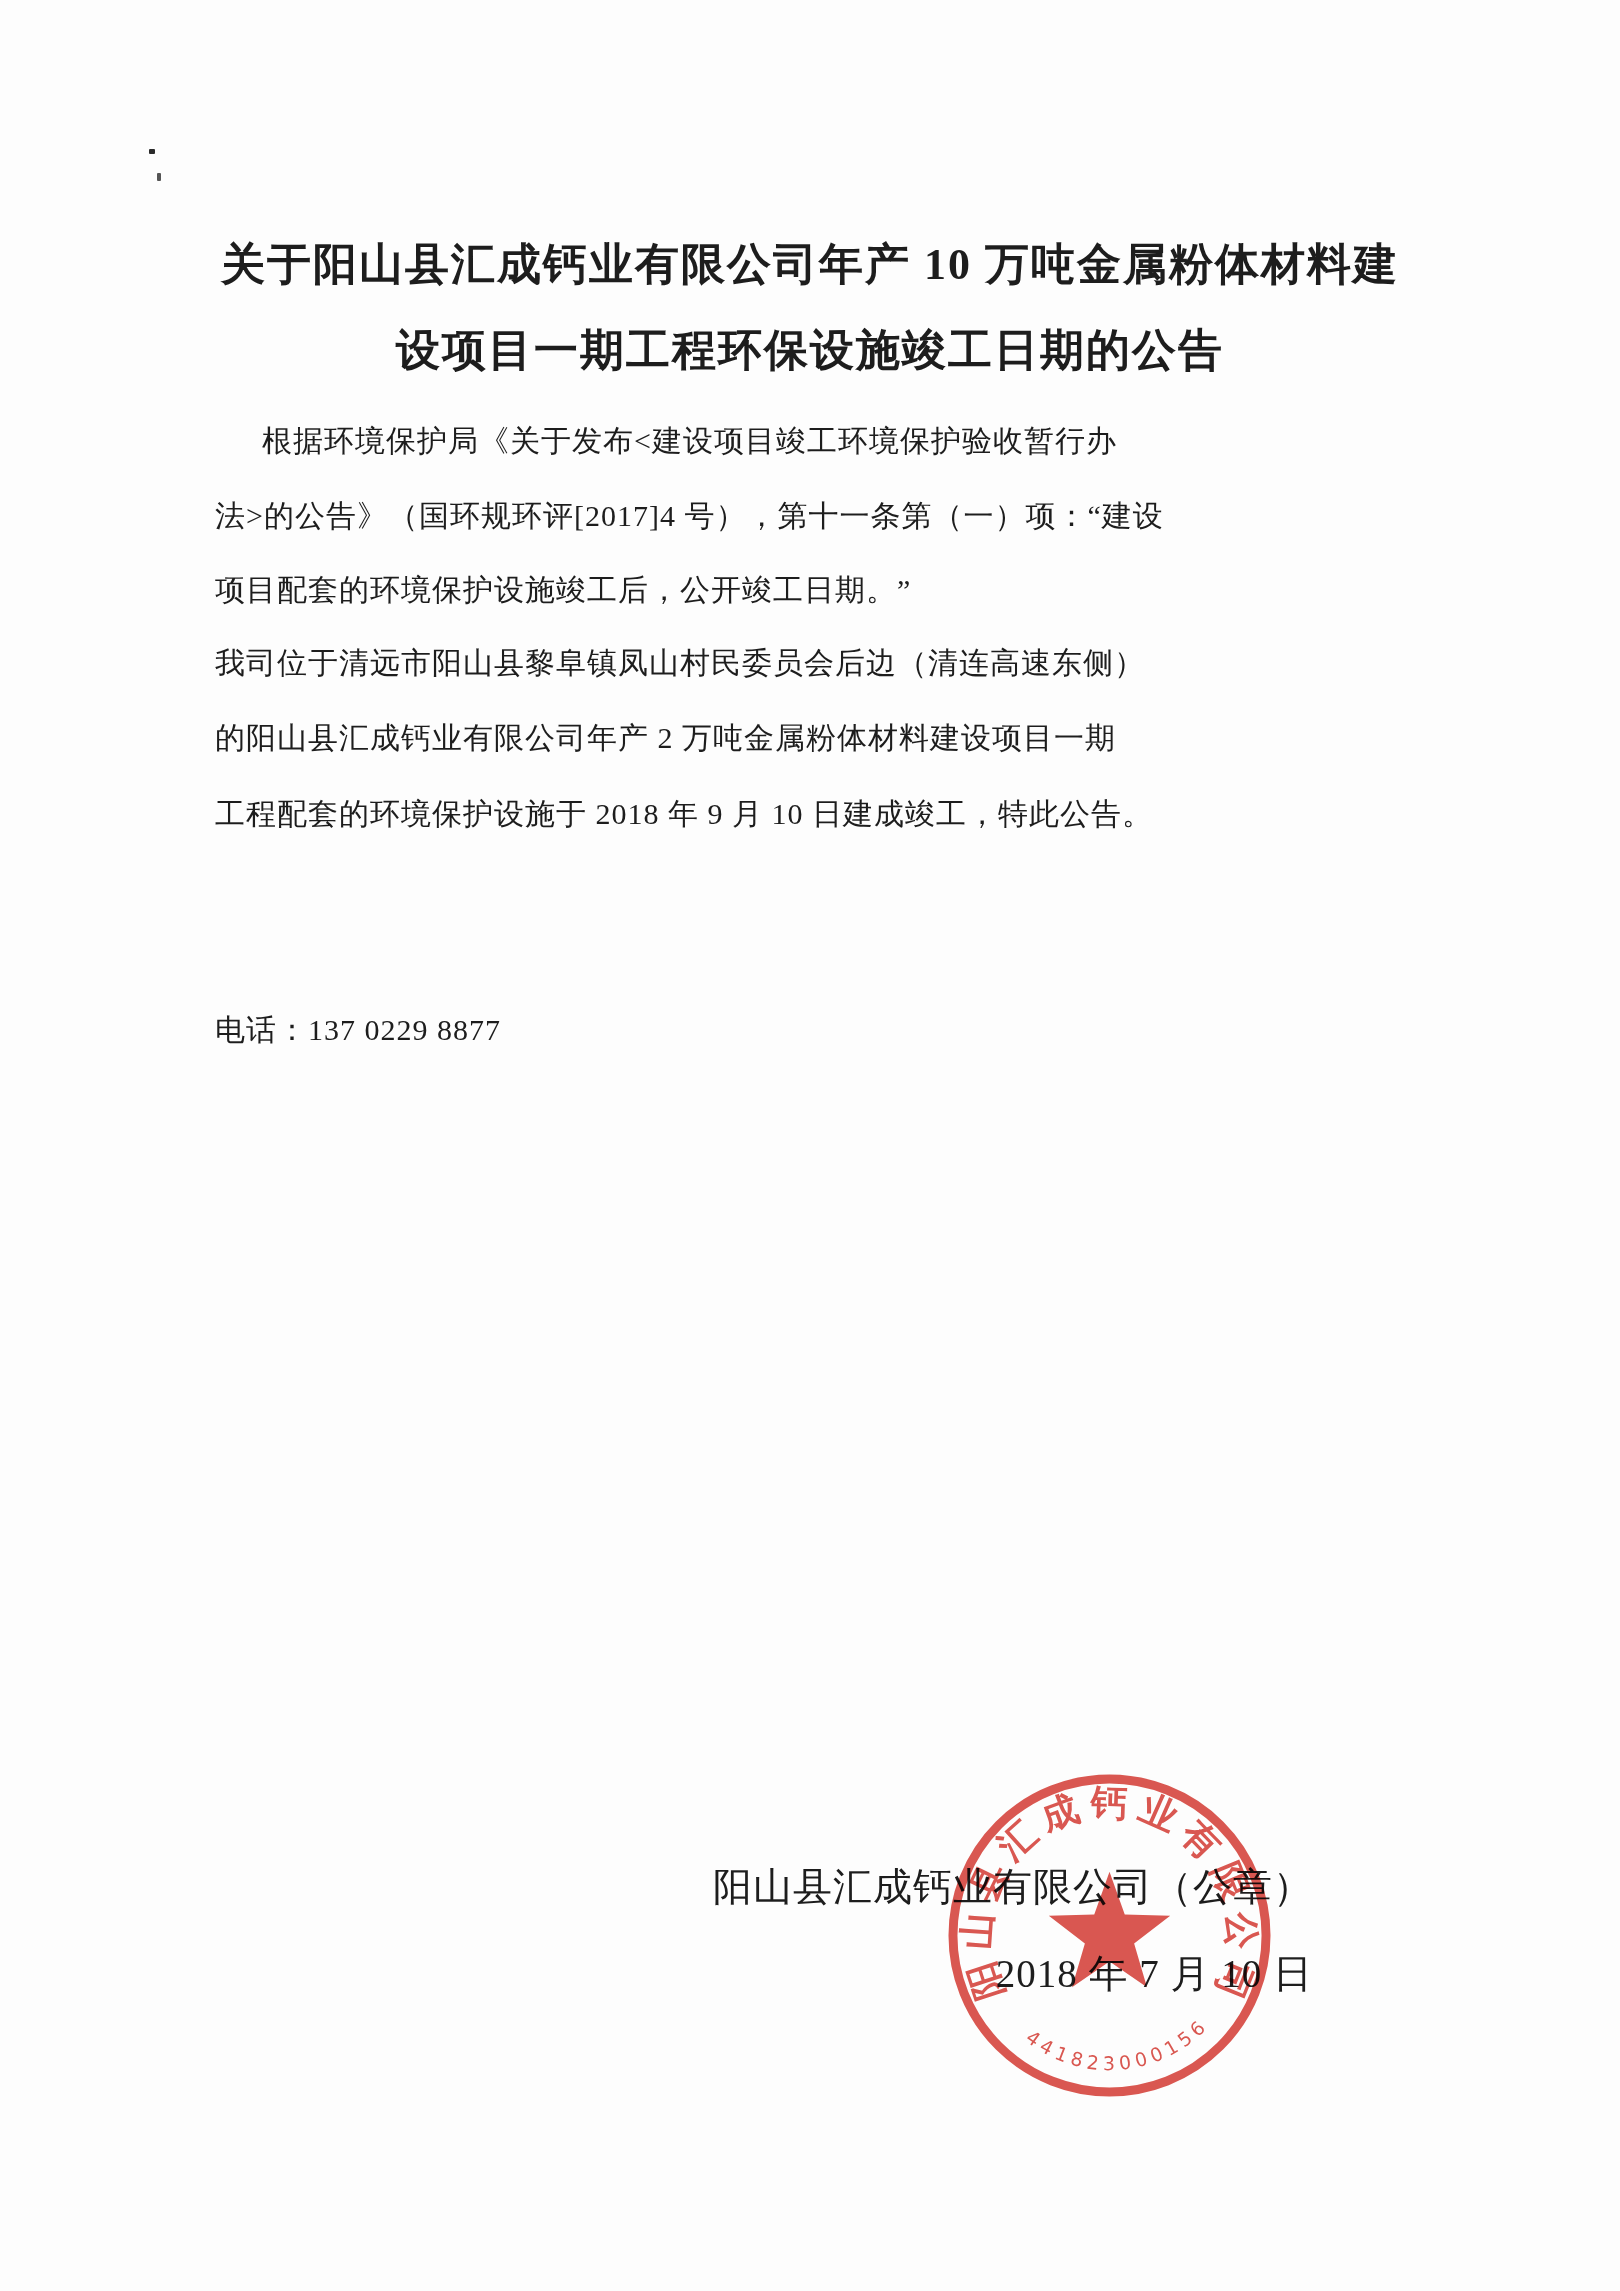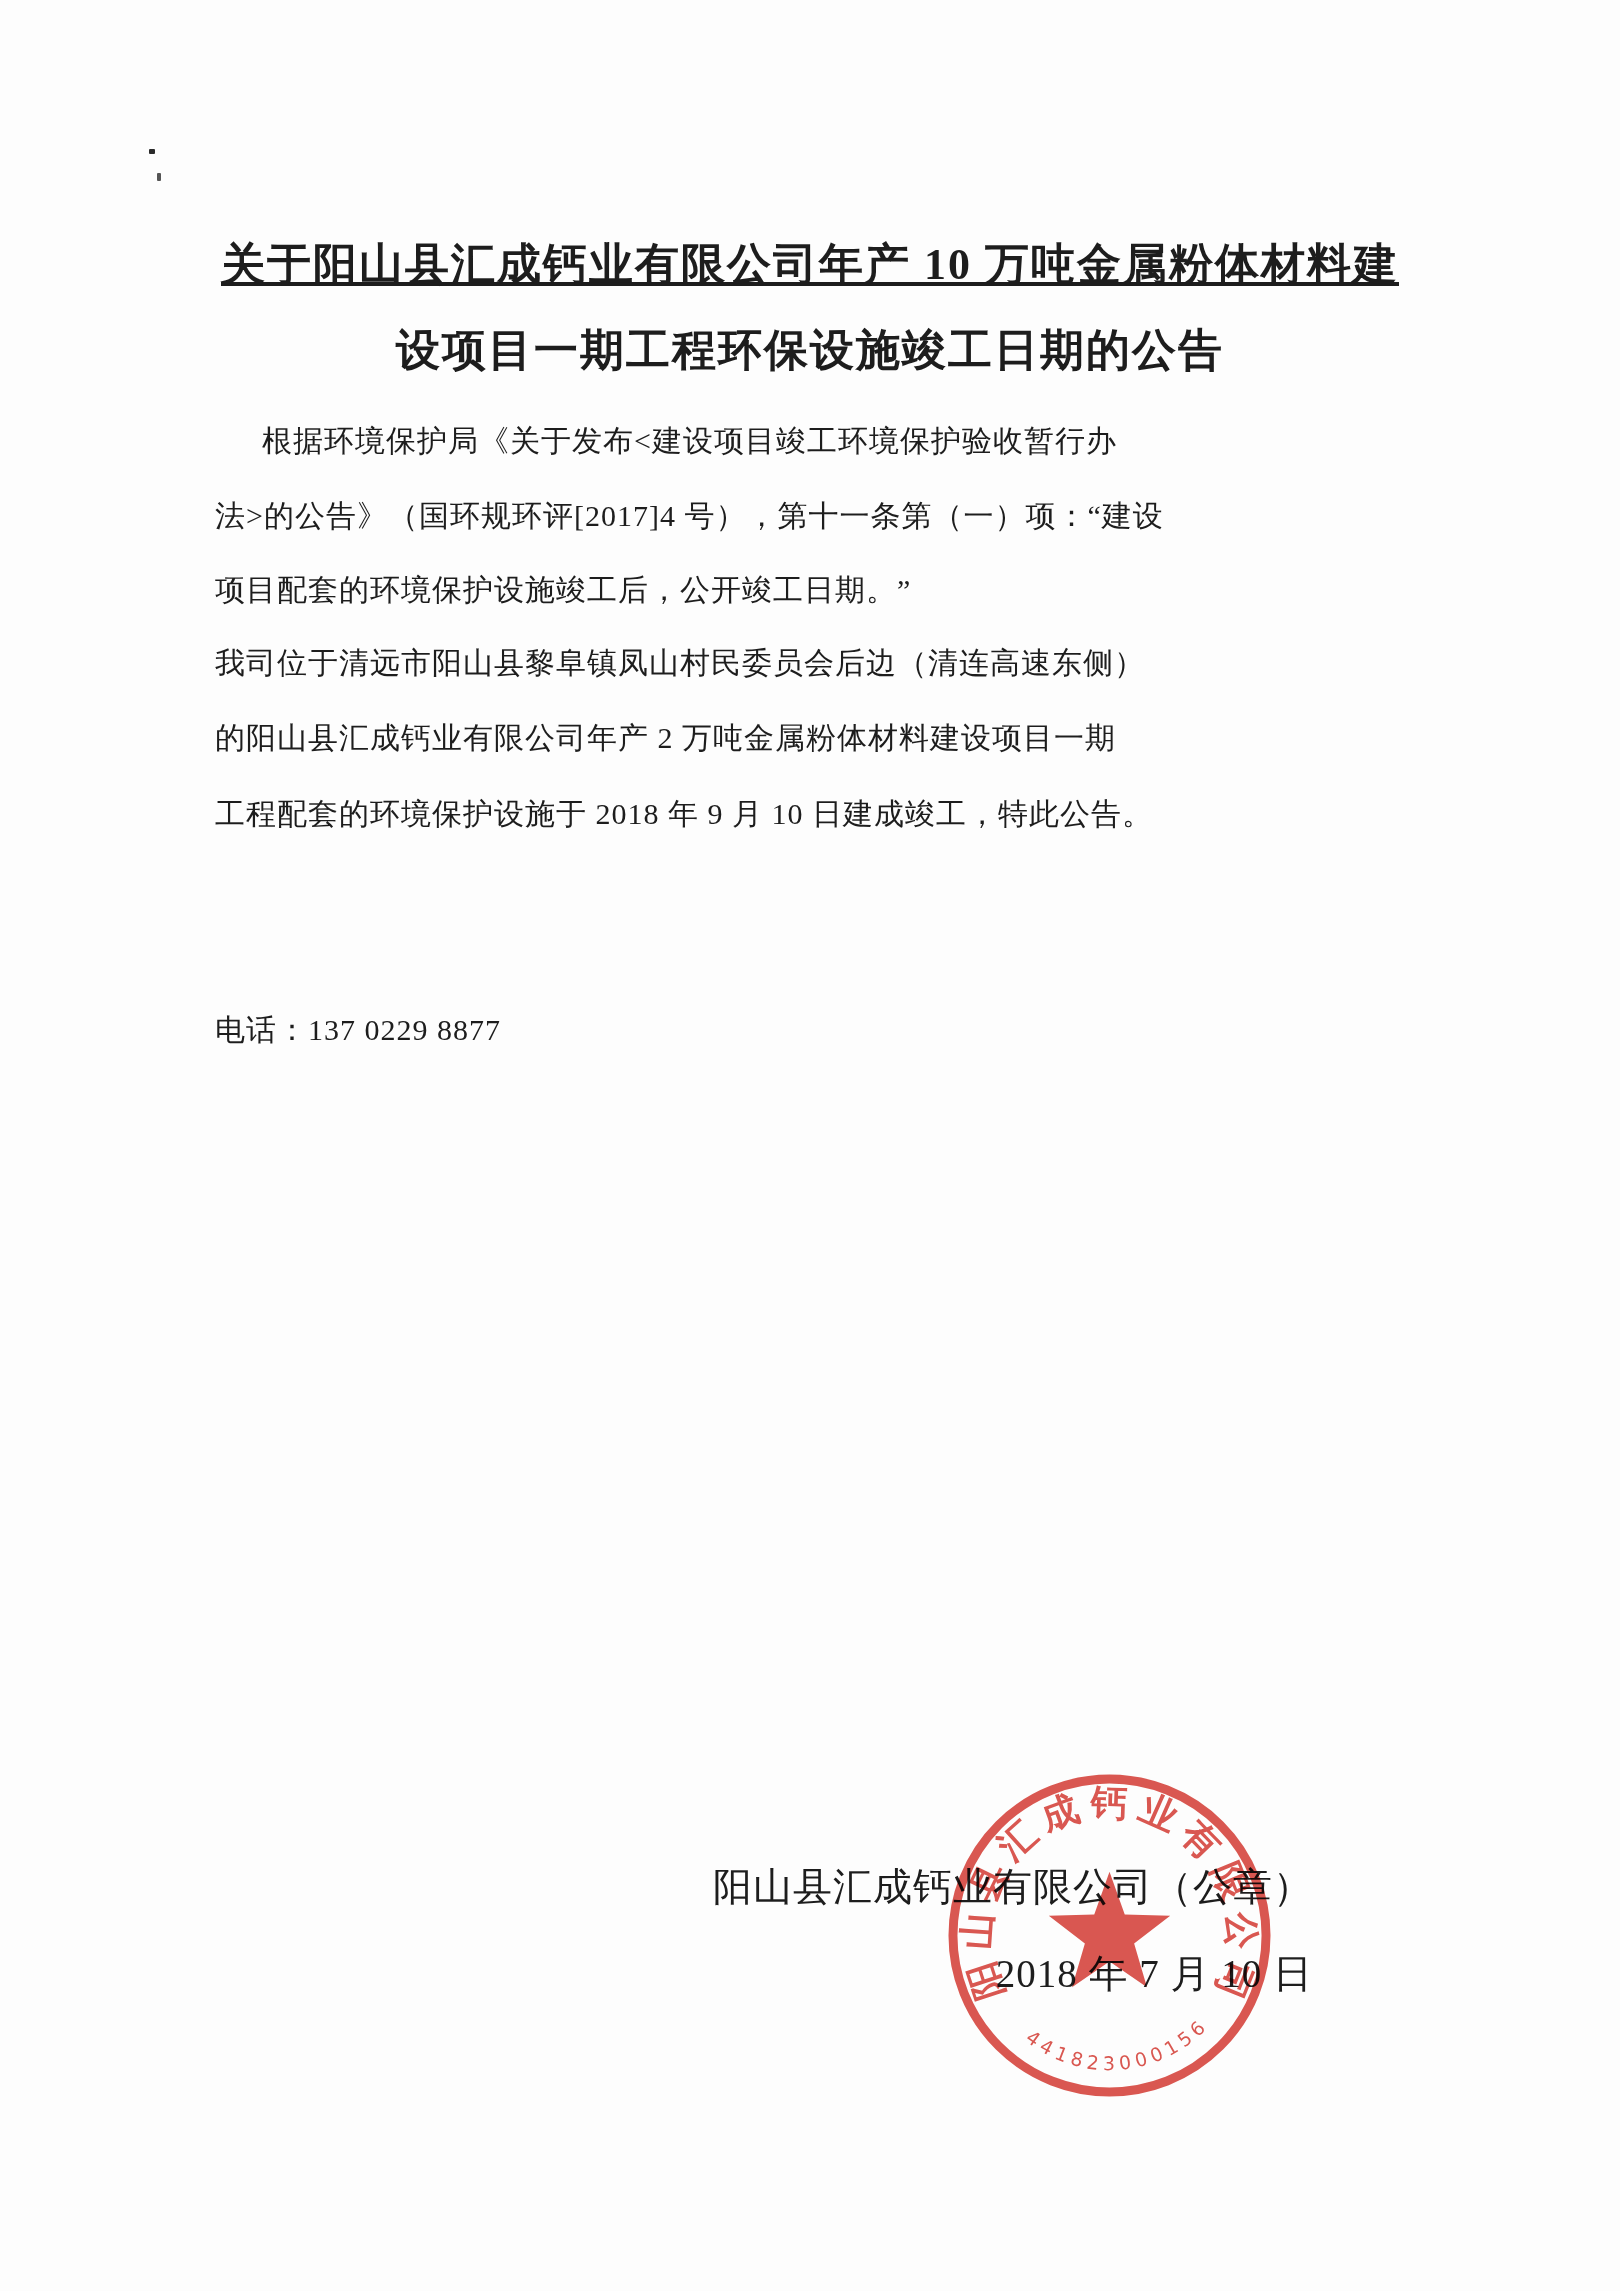--- a/index.html
+++ b/index.html
@@ -10,21 +10,21 @@
     overflow:hidden;
     font-family:"Liberation Serif","DejaVu Serif",serif;
     color:#1d1d1d;
   }
   .title-line{
     position:absolute;left:167px;right:167px;
     text-align:center;
     font-size:44px;font-weight:700;letter-spacing:2px;
     white-space:nowrap;
   }
-  .title-line.l1{top:235px;text-decoration:underline;}
+  .title-line.l1{top:235px;}
   .title-line.l2{top:321px;}
   .body-line{
     position:absolute;left:215px;
     font-size:30px;letter-spacing:1px;white-space:nowrap;
   }
   .body-line.indent{left:262px;}
   .body-line.t1{top:421px;}
   .body-line.t2{top:496px;}
   .body-line.t3{top:570px;}
   .body-line.t4{top:643px;}

